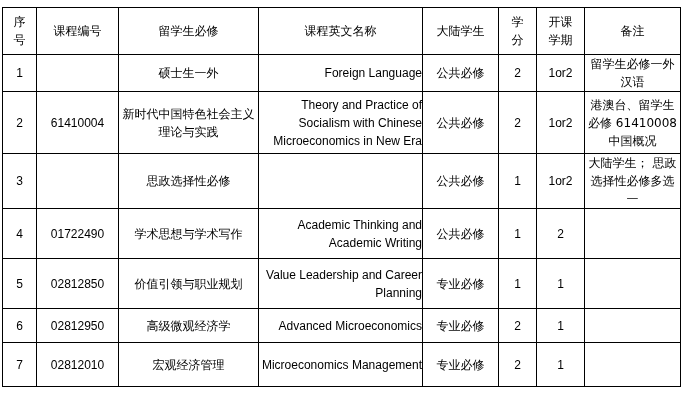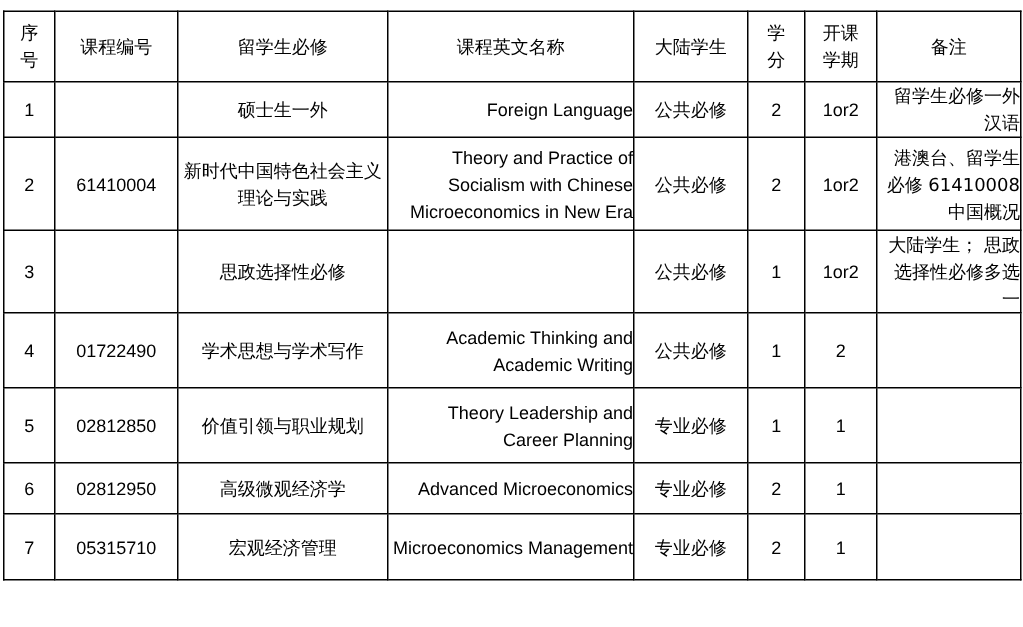--- a/index.html
+++ b/index.html
@@ -80,21 +80,21 @@
     font-size: 12.5px;
   }
   .row-h1 { height: 34px; }
   .row-h2 { height: 62px; }
   .row-h3 { height: 50px; }
   .row-h4 { height: 44px; }
   .remark {
     font-family: "DejaVu Sans", "Liberation Sans", sans-serif;
     font-size: 11.5px;
     line-height: 1.45;
-    text-align: right;
+    text-align: center;
   }
   .multiline {
     line-height: 1.55;
   }
 </style>
 </head>
 <body>
 
 <div class="page">
   <div class="top-strip"></div>
@@ -174,41 +174,41 @@
         <td class="cell-center cn-text">公共必修</td>
         <td class="cell-center num-text">1</td>
         <td class="cell-center num-text">2</td>
         <td class="remark"></td>
       </tr>
 
       <tr class="row-h3">
         <td class="cell-center num-text">5</td>
         <td class="cell-center num-text">02812850</td>
         <td class="cell-center cn-text">价值引领与职业规划</td>
-        <td class="cell-left en-text multiline">Theory Leadership and Career Planning</td>
+        <td class="cell-left en-text multiline">Value Leadership and Career Planning</td>
         <td class="cell-center cn-text">专业必修</td>
         <td class="cell-center num-text">1</td>
         <td class="cell-center num-text">1</td>
         <td class="remark"></td>
       </tr>
 
       <tr class="row-h1">
         <td class="cell-center num-text">6</td>
         <td class="cell-center num-text">02812950</td>
         <td class="cell-center cn-text">高级微观经济学</td>
         <td class="cell-left en-text">Advanced Microeconomics</td>
         <td class="cell-center cn-text">专业必修</td>
         <td class="cell-center num-text">2</td>
         <td class="cell-center num-text">1</td>
         <td class="remark"></td>
       </tr>
 
       <tr class="row-h4">
         <td class="cell-center num-text">7</td>
-        <td class="cell-center num-text">05315710</td>
+        <td class="cell-center num-text">02812010</td>
         <td class="cell-center cn-text">宏观经济管理</td>
         <td class="cell-left en-text multiline">Microeconomics Management</td>
         <td class="cell-center cn-text">专业必修</td>
         <td class="cell-center num-text">2</td>
         <td class="cell-center num-text">1</td>
         <td class="remark"></td>
       </tr>
 
     </tbody>
   </table>

